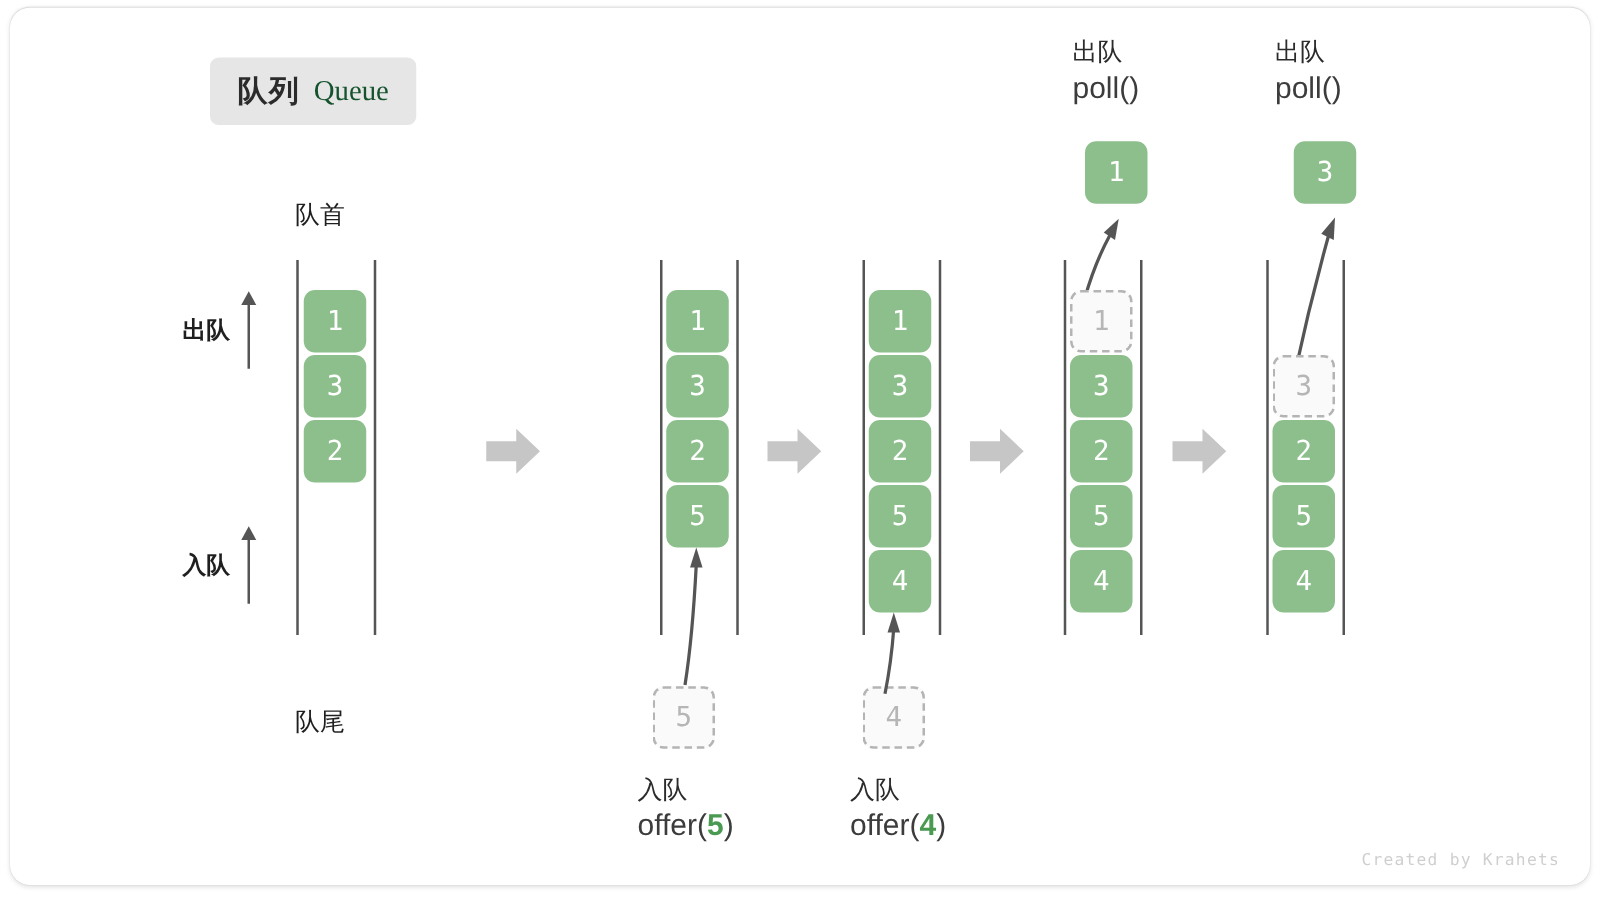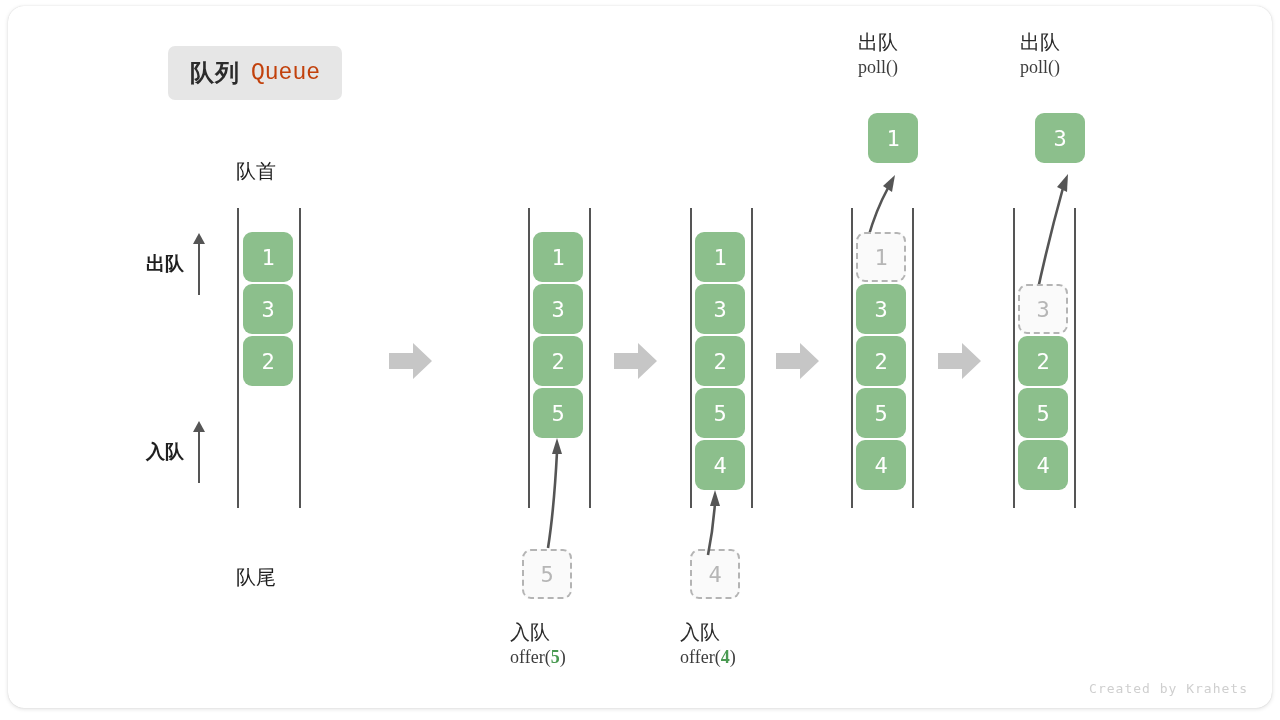--- a/index.html
+++ b/index.html
@@ -19,21 +19,21 @@
   
   .title-chip{
     position:absolute;left:168px;top:46px;
     height:54px;box-sizing:border-box;
     padding:0 22px;
     background:#e6e6e6;border-radius:7px;
     display:flex;align-items:center;gap:11px;
     white-space:nowrap;
   }
   .title-cn{font-size:24px;font-weight:bold;color:#2b2b2b;letter-spacing:1px;}
-  .title-en{font-size:23px;color:#c2410c;font-family:Liberation Mono, monospace;}
+  .title-en{font-size:23px;color:#14532d;font-family:Liberation Serif, serif;}
 
   
   .head-label,.tail-label{
     position:absolute;font-size:20px;font-weight:normal;color:#1f1f1f;
     white-space:nowrap;
   }
   .head-label{left:236px;top:158px;}
   .tail-label{left:236px;top:564px;}
 
   
@@ -68,22 +68,22 @@
 
   
   .step-arrow{position:absolute;width:44px;height:40px;}
 
   
   .op-caption{
     position:absolute;text-align:left;white-space:nowrap;line-height:1.28;
   }
   .op-caption .cn{font-size:20px;color:#2b2b2b;display:block;}
   .op-caption .code{
-    font-size:18px;color:#3c3c3c;display:block;
-    font-family:Liberation Serif, serif;
+    font-size:24px;color:#3c3c3c;display:block;
+    font-family:Liberation Sans, sans-serif;
   }
   .op-caption .code .num{color:#4a9a52;font-weight:bold;}
 
   .credit{
     position:absolute;right:32px;bottom:24px;
     font-size:13px;color:#cfcfcf;letter-spacing:1px;
     font-family:"DejaVu Sans Mono","Liberation Mono",monospace;
   }
   svg{overflow:visible;}
 </style>

